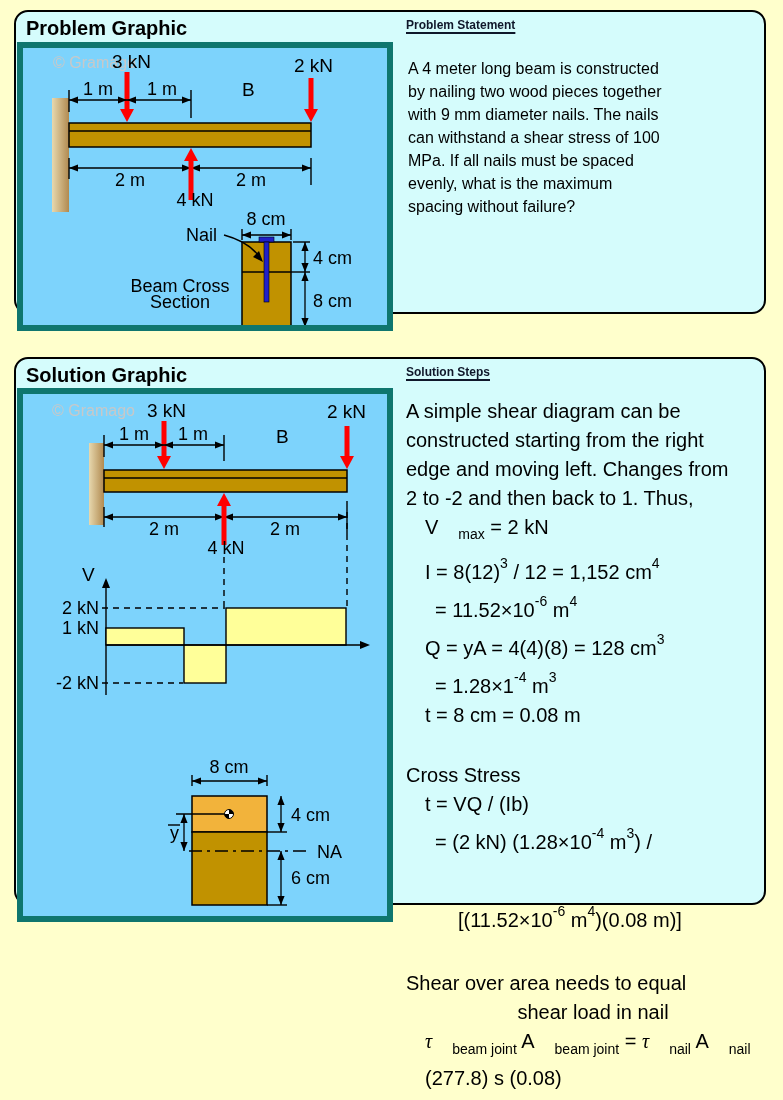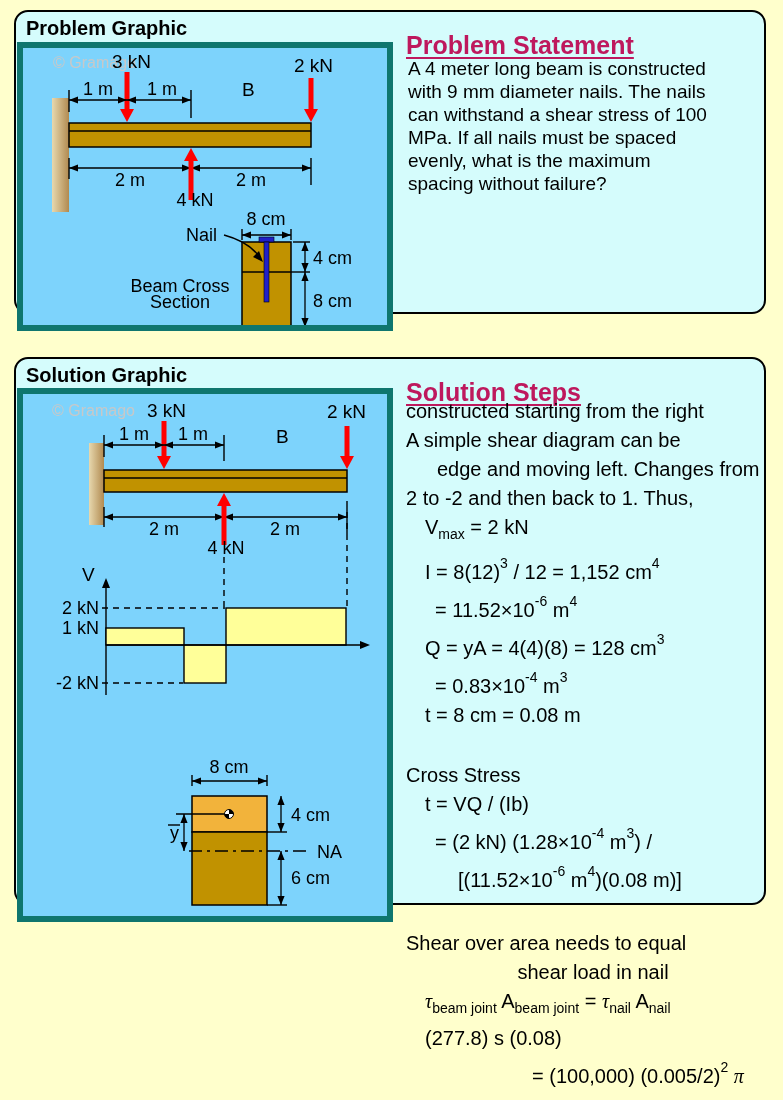--- a/index.html
+++ b/index.html
@@ -2,29 +2,29 @@
 <html><head>
 <meta charset="utf-8">
 <style>
   html,body{margin:0;padding:0;}
   body{font-family:"Liberation Sans", sans-serif; background:#FFFFCC;}
   .page{position:relative;width:783px;height:1100px;background:#FFFFCC;overflow:hidden;}
   .panel{position:absolute;left:14px;width:752px;background:#D5FCFC;border:2px solid #000;border-radius:14px;box-sizing:border-box;}
   #panel1{top:10px;height:304px;}
   #panel2{top:357px;height:548px;}
   .panel-title{position:absolute;left:10px;top:5px;font-size:20px;font-weight:bold;color:#000;white-space:nowrap;}
-  .col-title{position:absolute;left:390px;top:19px;font-size:25px;font-weight:bold;color:#be185d;text-decoration:underline;text-decoration-thickness:2px;text-underline-offset:3px;white-space:nowrap;}
+  .col-title{position:absolute;left:390px;top:6px;font-size:12px;font-weight:bold;color:#0f172a;text-decoration:underline;text-decoration-thickness:2px;text-underline-offset:3px;white-space:nowrap;}
   .gbox{position:absolute;background:#7dd3fc;border:6px solid #0f766e;box-sizing:content-box;text-decoration:underline;}
   #gbox1{left:1px;top:30px;width:364px;height:277px;}
   #gbox2{left:1px;top:29px;width:364px;height:522px;}
-  .statement{position:absolute;left:392px;top:45px;width:372px;font-size:19px;line-height:23px;color:#000;}
+  .statement{position:absolute;left:392px;top:45px;width:372px;font-size:16px;line-height:23px;color:#000;}
   .statement div{white-space:nowrap;}
   .steps{position:absolute;left:390px;top:38px;width:374px;font-size:20px;color:#000;}
   .step-line{line-height:29px;white-space:nowrap;}
-  .sb{font-size:70%;vertical-align:-18%;}
+  .sb{font-size:70%;vertical-align:-18%;margin-left:20px;}
   .sp{font-size:70%;vertical-align:38%;}
   .gk{font-family:"Liberation Serif",serif;font-style:italic;}
   svg{display:block;}
   svg text{font-family:"Liberation Sans",sans-serif;}
 </style>
 </head>
 <body>
 
 <div class="page">
 
@@ -96,20 +96,21 @@
           <text x="163" y="193" font-size="18" fill="#000" text-anchor="start">Nail</text>
           <path d="M 201,187 Q 227,194 237,210" fill="none" stroke="#000" stroke-width="1.5"></path>
           <polygon points="240,214 230,209 236,203" fill="#000"></polygon>
           <text x="157" y="244" font-size="18" fill="#000" text-anchor="middle">Beam Cross</text>
           <text x="157" y="260" font-size="18" fill="#000" text-anchor="middle">Section</text>
         </svg>
       </div>
     <div class="col-title">Problem Statement</div>
     <div class="statement" id="statement">
         <div>A 4 meter long beam is constructed</div>
+        <div>by nailing two wood pieces together</div>
         <div>with 9 mm diameter nails. The nails</div>
         <div>can withstand a shear stress of 100</div>
         <div>MPa. If all nails must be spaced</div>
         <div>evenly, what is the maximum</div>
         <div>spacing without failure?</div>
       </div>
   </div>
 
   <div class="panel" id="panel2">
     <div class="panel-title">Solution Graphic</div>
@@ -196,34 +197,34 @@
           <polygon points="258,438 254.4,429 261.6,429" fill="#000"></polygon>
           <text x="268" y="427" font-size="18" fill="#000" text-anchor="start">4 cm</text>
           <line x1="258" y1="457" x2="258" y2="511" stroke="#000" stroke-width="1.3"></line>
           <polygon points="258,457 254.4,466 261.6,466" fill="#000"></polygon>
           <polygon points="258,511 254.4,502 261.6,502" fill="#000"></polygon>
           <text x="268" y="490" font-size="18" fill="#000" text-anchor="start">6 cm</text>
         </svg>
       </div>
     <div class="col-title">Solution Steps</div>
     <div class="steps" id="steps">
+        <div class="step-line" style="padding-left: 0px;"><span>A simple shear diagram can be</span></div>
         <div class="step-line" style="padding-left: 0px;"><span>constructed starting from the right</span></div>
-        <div class="step-line" style="padding-left: 0px;"><span>A simple shear diagram can be</span></div>
-        <div class="step-line" style="padding-left: 0px; margin-left: 31px;"><span>edge and moving left. Changes from</span></div>
+        <div class="step-line" style="padding-left: 0px;"><span>edge and moving left. Changes from</span></div>
         <div class="step-line" style="padding-left: 0px;"><span>2 to -2 and then back to 1. Thus,</span></div>
         <div class="step-line" style="padding-left: 19px;"><span>V</span><span class="sb">max</span><span> = 2 kN</span></div>
         <div class="step-line" style="padding-left: 19px;"><span>I = 8(12)</span><span class="sp">3</span><span> / 12 = 1,152 cm</span><span class="sp">4</span></div>
         <div class="step-line" style="padding-left: 29px;"><span>= 11.52×10</span><span class="sp">-6</span><span> m</span><span class="sp">4</span></div>
         <div class="step-line" style="padding-left: 19px;"><span>Q = yA = 4(4)(8) = 128 cm</span><span class="sp">3</span></div>
-        <div class="step-line" style="padding-left: 29px;"><span>= 0.83×10</span><span class="sp">-4</span><span> m</span><span class="sp">3</span></div>
+        <div class="step-line" style="padding-left: 29px;"><span>= 1.28×1</span><span class="sp">-4</span><span> m</span><span class="sp">3</span></div>
         <div class="step-line" style="padding-left: 19px;"><span>t = 8 cm = 0.08 m</span></div>
         <div class="step-line" style="padding-left: 0px; margin-top: 31px;"><span>Cross Stress</span></div>
         <div class="step-line" style="padding-left: 19px;"><span>t = VQ / (Ib)</span></div>
         <div class="step-line" style="padding-left: 29px;"><span>= (2 kN) (1.28×10</span><span class="sp">-4</span><span> m</span><span class="sp">3</span><span>) /</span></div>
-        <div class="step-line" style="padding-left: 52px;"><span>[(11.52×10</span><span class="sp">-6</span><span> m</span><span class="sp">4</span><span>)(0.08 m)]</span></div>
+        <div class="step-line" style="padding-left: 52px; margin-top: 40px;"><span>[(11.52×10</span><span class="sp">-6</span><span> m</span><span class="sp">4</span><span>)(0.08 m)]</span></div>
         <div class="step-line" style="padding-left: 0px; margin-top: 34px;"><span>Shear over area needs to equal</span></div>
         <div class="step-line" style="padding-left: 0px; text-align: center;"><span>shear load in nail</span></div>
         <div class="step-line" style="padding-left: 19px;"><span class="gk">τ</span><span class="sb">beam joint</span><span> A</span><span class="sb">beam joint</span><span> = </span><span class="gk">τ</span><span class="sb">nail</span><span> A</span><span class="sb">nail</span></div>
         <div class="step-line" style="padding-left: 19px;"><span>(277.8) s (0.08)</span></div>
         <div class="step-line" style="padding-left: 126px;"><span>= (100,000) (0.005/2)</span><span class="sp">2</span><span> </span><span class="gk">π</span></div>
       </div>
   </div>
 
 </div>
 

